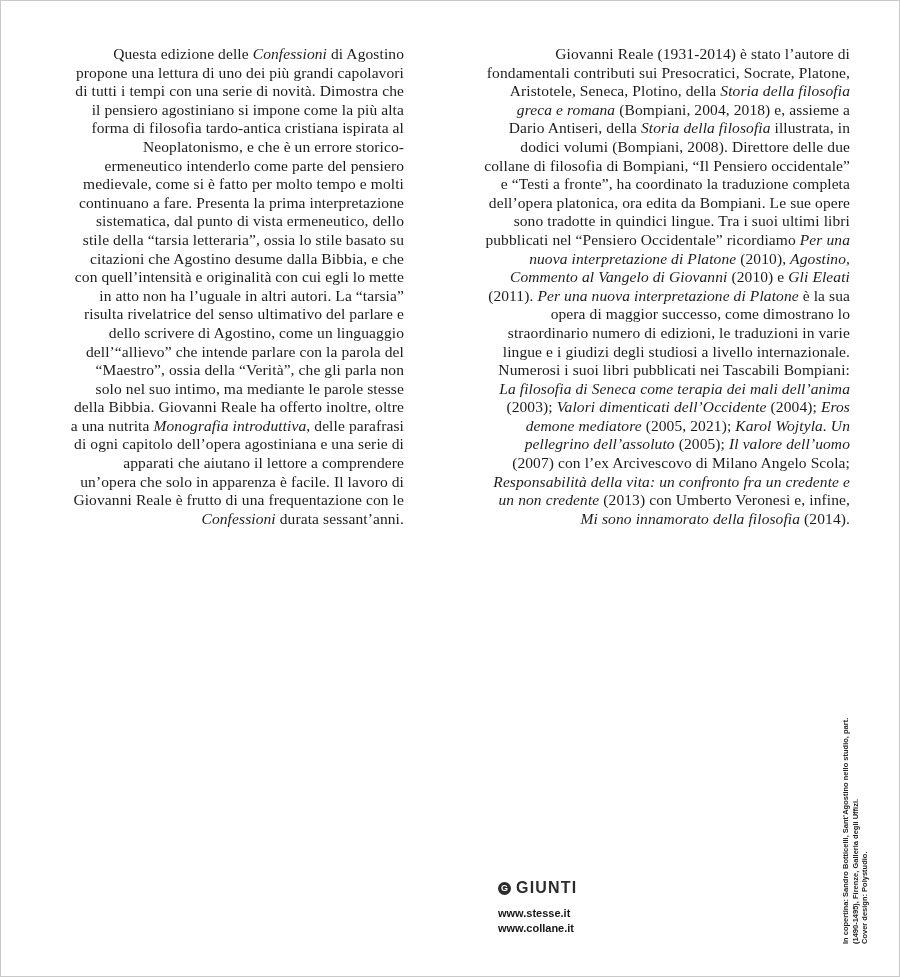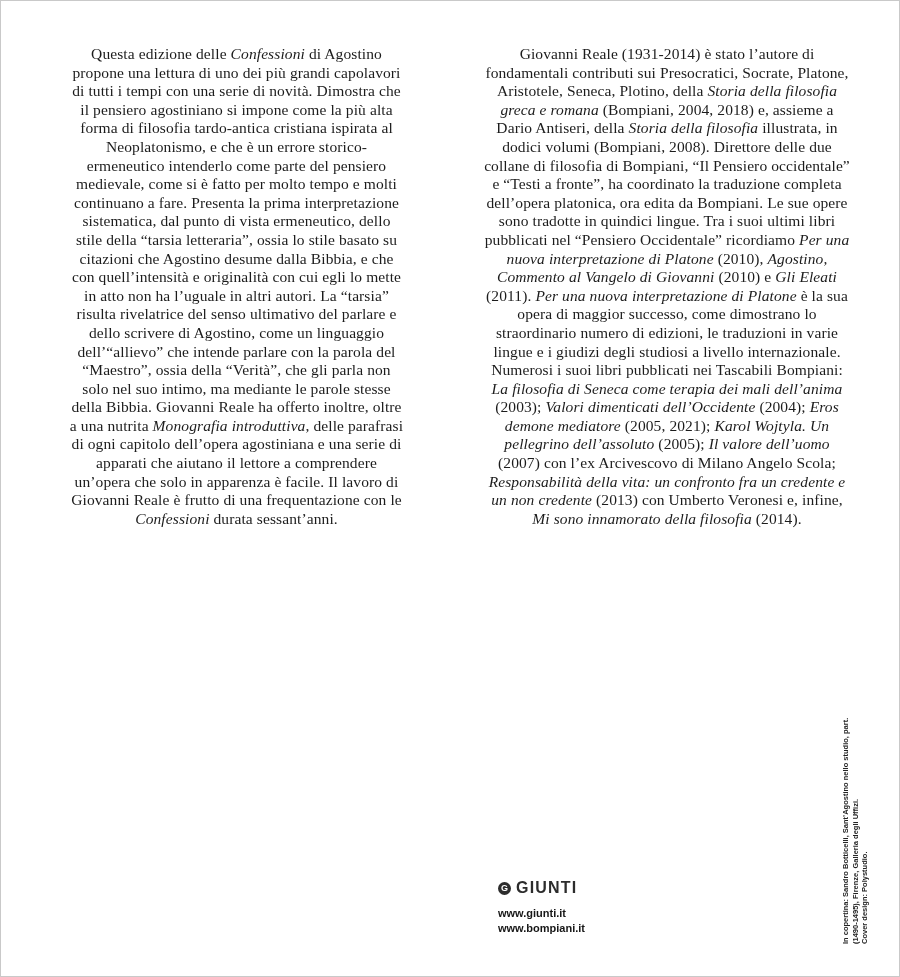--- a/index.html
+++ b/index.html
@@ -13,21 +13,21 @@
     overflow: hidden;
     font-family: "Liberation Serif", "DejaVu Serif", serif;
     color: #1c1c1c;
   }
   .col {
     position: absolute;
     top: 44px;
     font-size: 15.5px;
     line-height: 18.6px;
     letter-spacing: 0.1px;
-    text-align: center;
+    text-align: right;
   }
   .col-left  { left: 68px;  width: 335px; }
   .col-right { left: 483px; width: 366px; }
   .col em { font-style: italic; }
 
   .spine-credit {
     position: absolute;
     left: 840px;
     top: 943px;
     transform-origin: top left;
@@ -87,17 +87,17 @@
 
   <div class="col col-right"><span>Giovanni Reale (1931-2014) è stato l’autore di fondamentali contributi sui Presocratici, Socrate, Platone, Aristotele, Seneca, Plotino, della </span><em>Storia della filosofia greca e romana</em><span> (Bompiani, 2004, 2018) e, assieme a Dario Antiseri, della </span><em>Storia della filosofia</em><span> illustrata, in dodici volumi (Bompiani, 2008). Direttore delle due collane di filosofia di Bompiani, “Il Pensiero occidentale” e “Testi a fronte”, ha coordinato la traduzione completa dell’opera platonica, ora edita da Bompiani. Le sue opere sono tradotte in quindici lingue. Tra i suoi ultimi libri pubblicati nel “Pensiero Occidentale” ricordiamo </span><em>Per una nuova interpretazione di Platone</em><span> (2010), </span><em>Agostino, Commento al Vangelo di Giovanni</em><span> (2010) e </span><em>Gli Eleati</em><span> (2011). </span><em>Per una nuova interpretazione di Platone</em><span> è la sua opera di maggior successo, come dimostrano lo straordinario numero di edizioni, le traduzioni in varie lingue e i giudizi degli studiosi a livello internazionale. Numerosi i suoi libri pubblicati nei Tascabili Bompiani: </span><em>La filosofia di Seneca come terapia dei mali dell’anima</em><span> (2003); </span><em>Valori dimenticati dell’Occidente</em><span> (2004); </span><em>Eros demone mediatore</em><span> (2005, 2021); </span><em>Karol Wojtyla. Un pellegrino dell’assoluto</em><span> (2005); </span><em>Il valore dell’uomo</em><span> (2007) con l’ex Arcivescovo di Milano Angelo Scola; </span><em>Responsabilità della vita: un confronto fra un credente e un non credente</em><span> (2013) con Umberto Veronesi e, infine, </span><em>Mi sono innamorato della filosofia</em><span> (2014).</span></div>
 
   <div class="spine-credit">In copertina: Sandro Botticelli, Sant’Agostino nello studio, part.<br>(1490-1495), Firenze, Galleria degli Uffizi.<br>Cover design: Polystudio.</div>
 
   <div class="footer">
     <div class="logo-row">
       <span class="g-mark">G</span>
       <span class="logo-text">GIUNTI</span>
     </div>
-    <div class="url">www.giunti.it</div>
-    <div class="url">www.bompiani.it</div>
+    <div class="url">www.stesse.it</div>
+    <div class="url">www.collane.it</div>
   </div>
 
 </div>
 
 </body></html>

